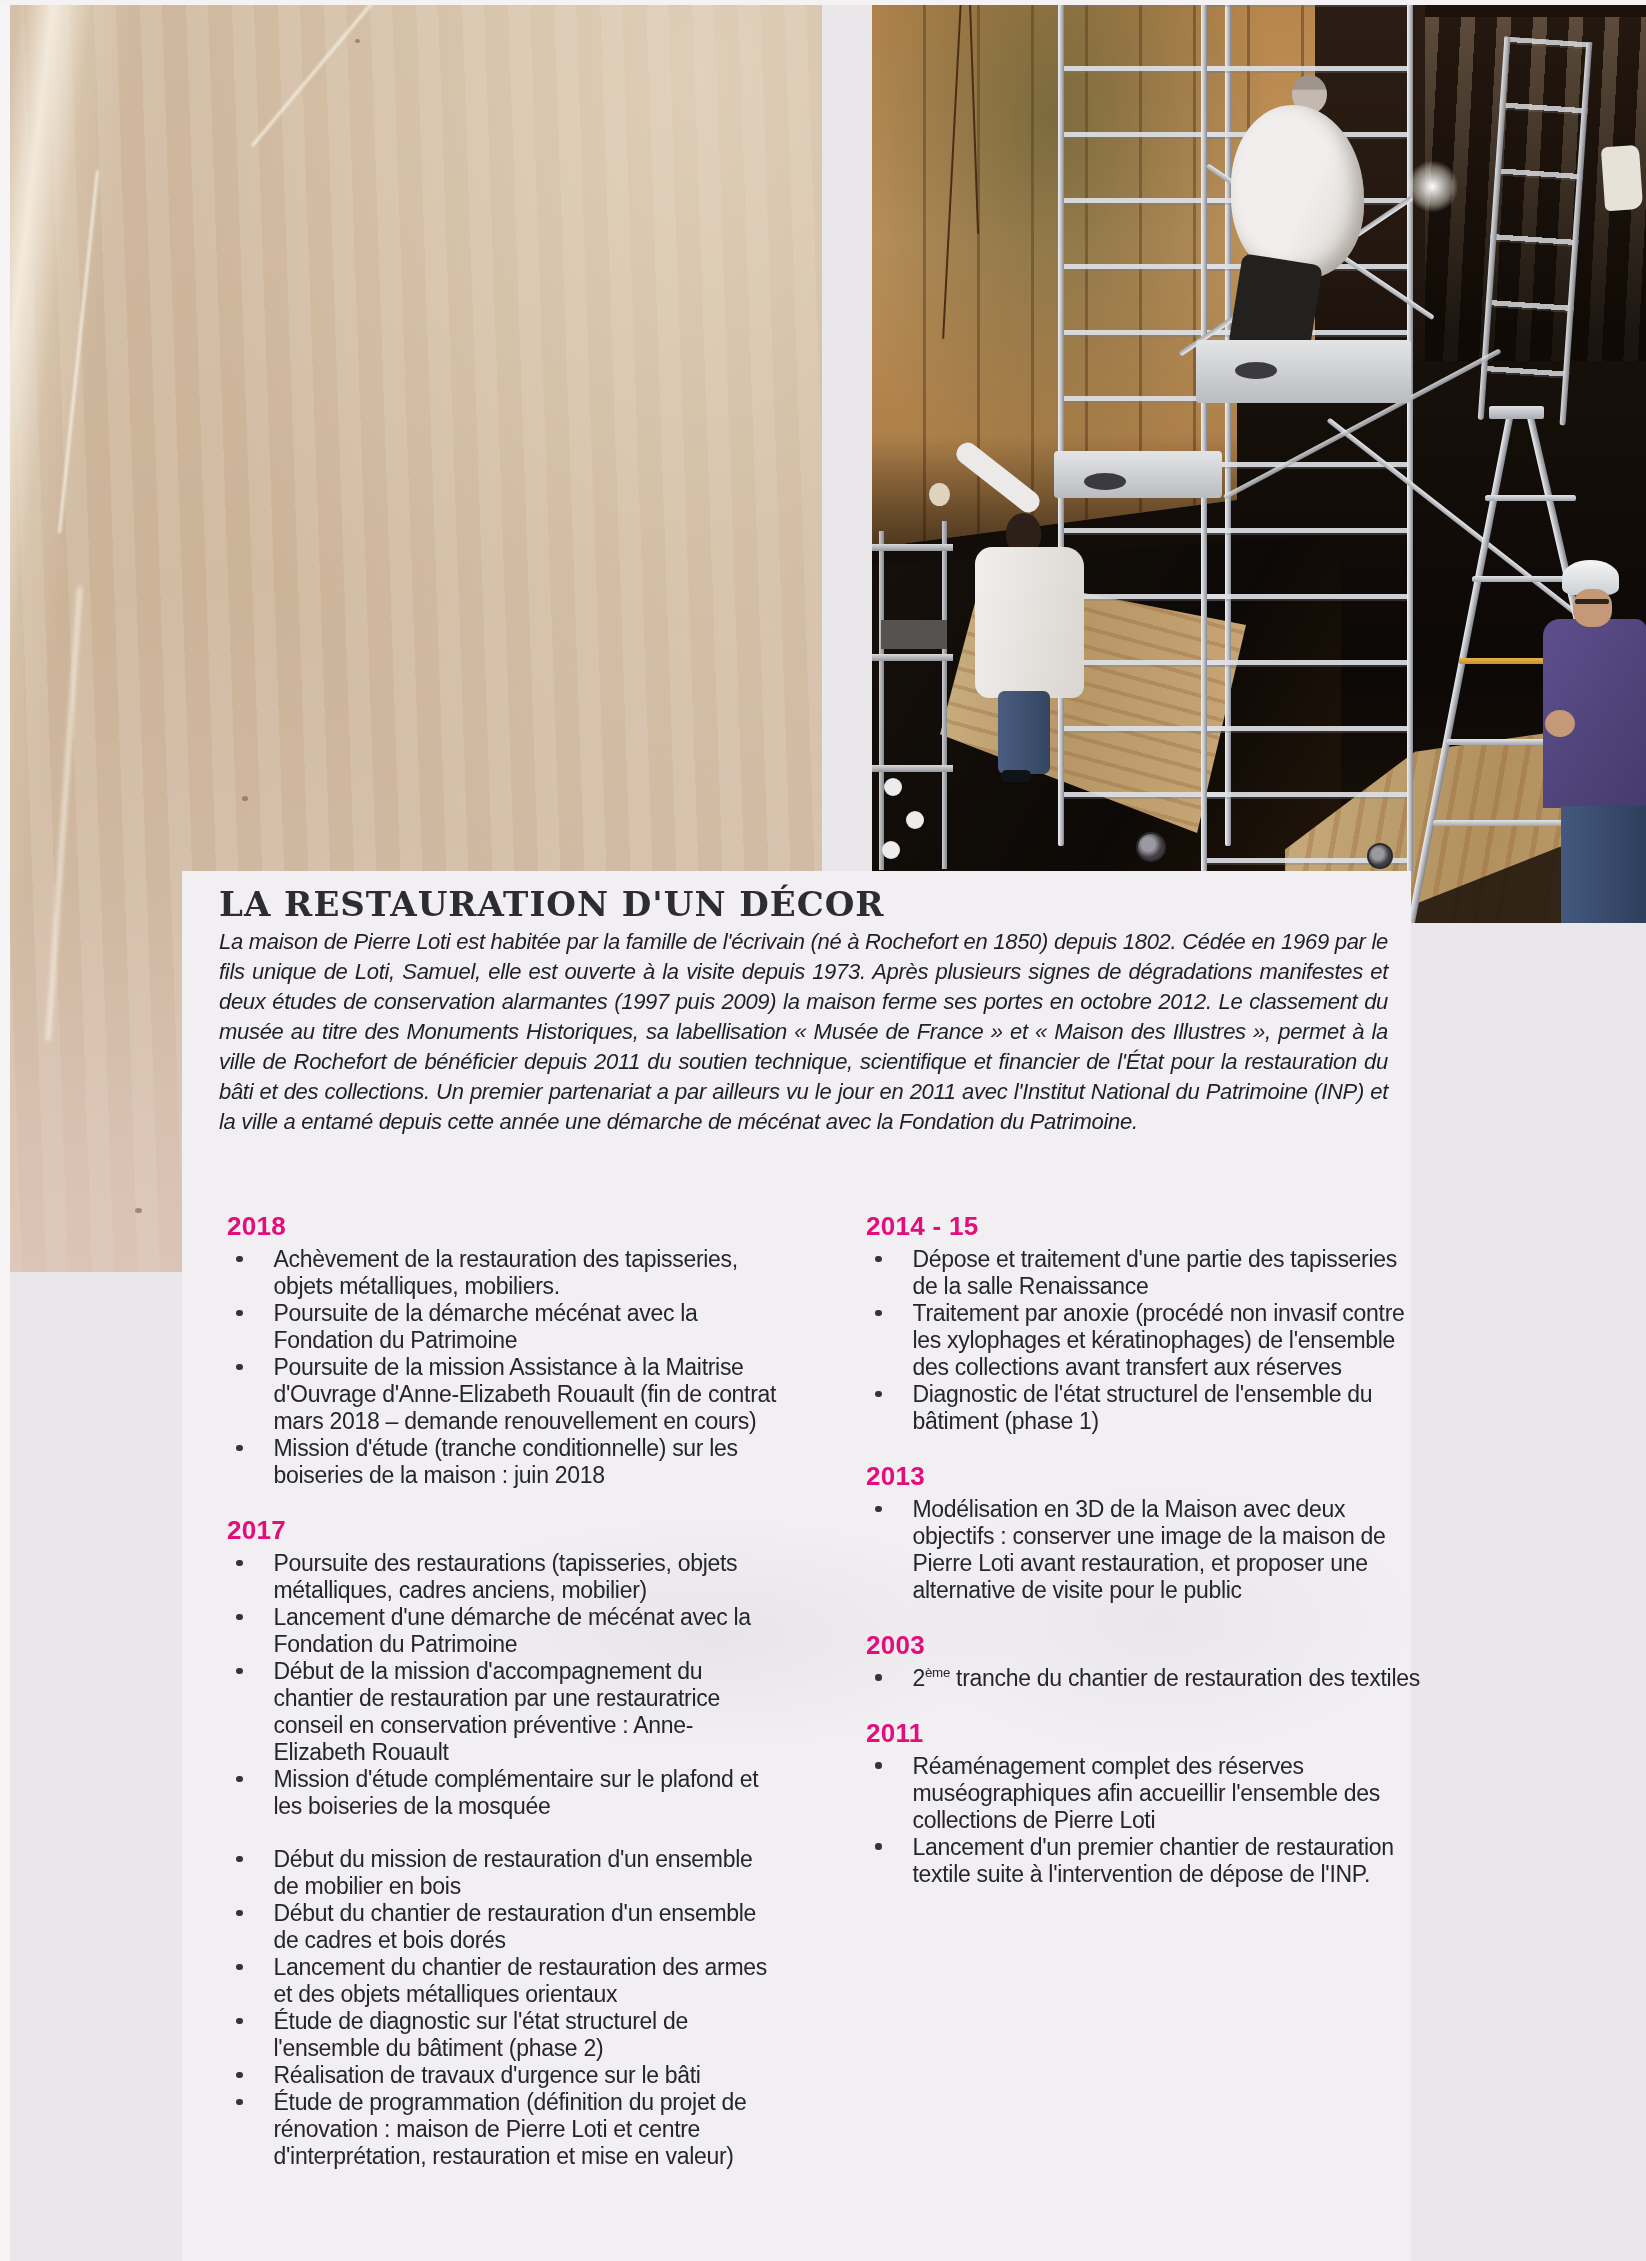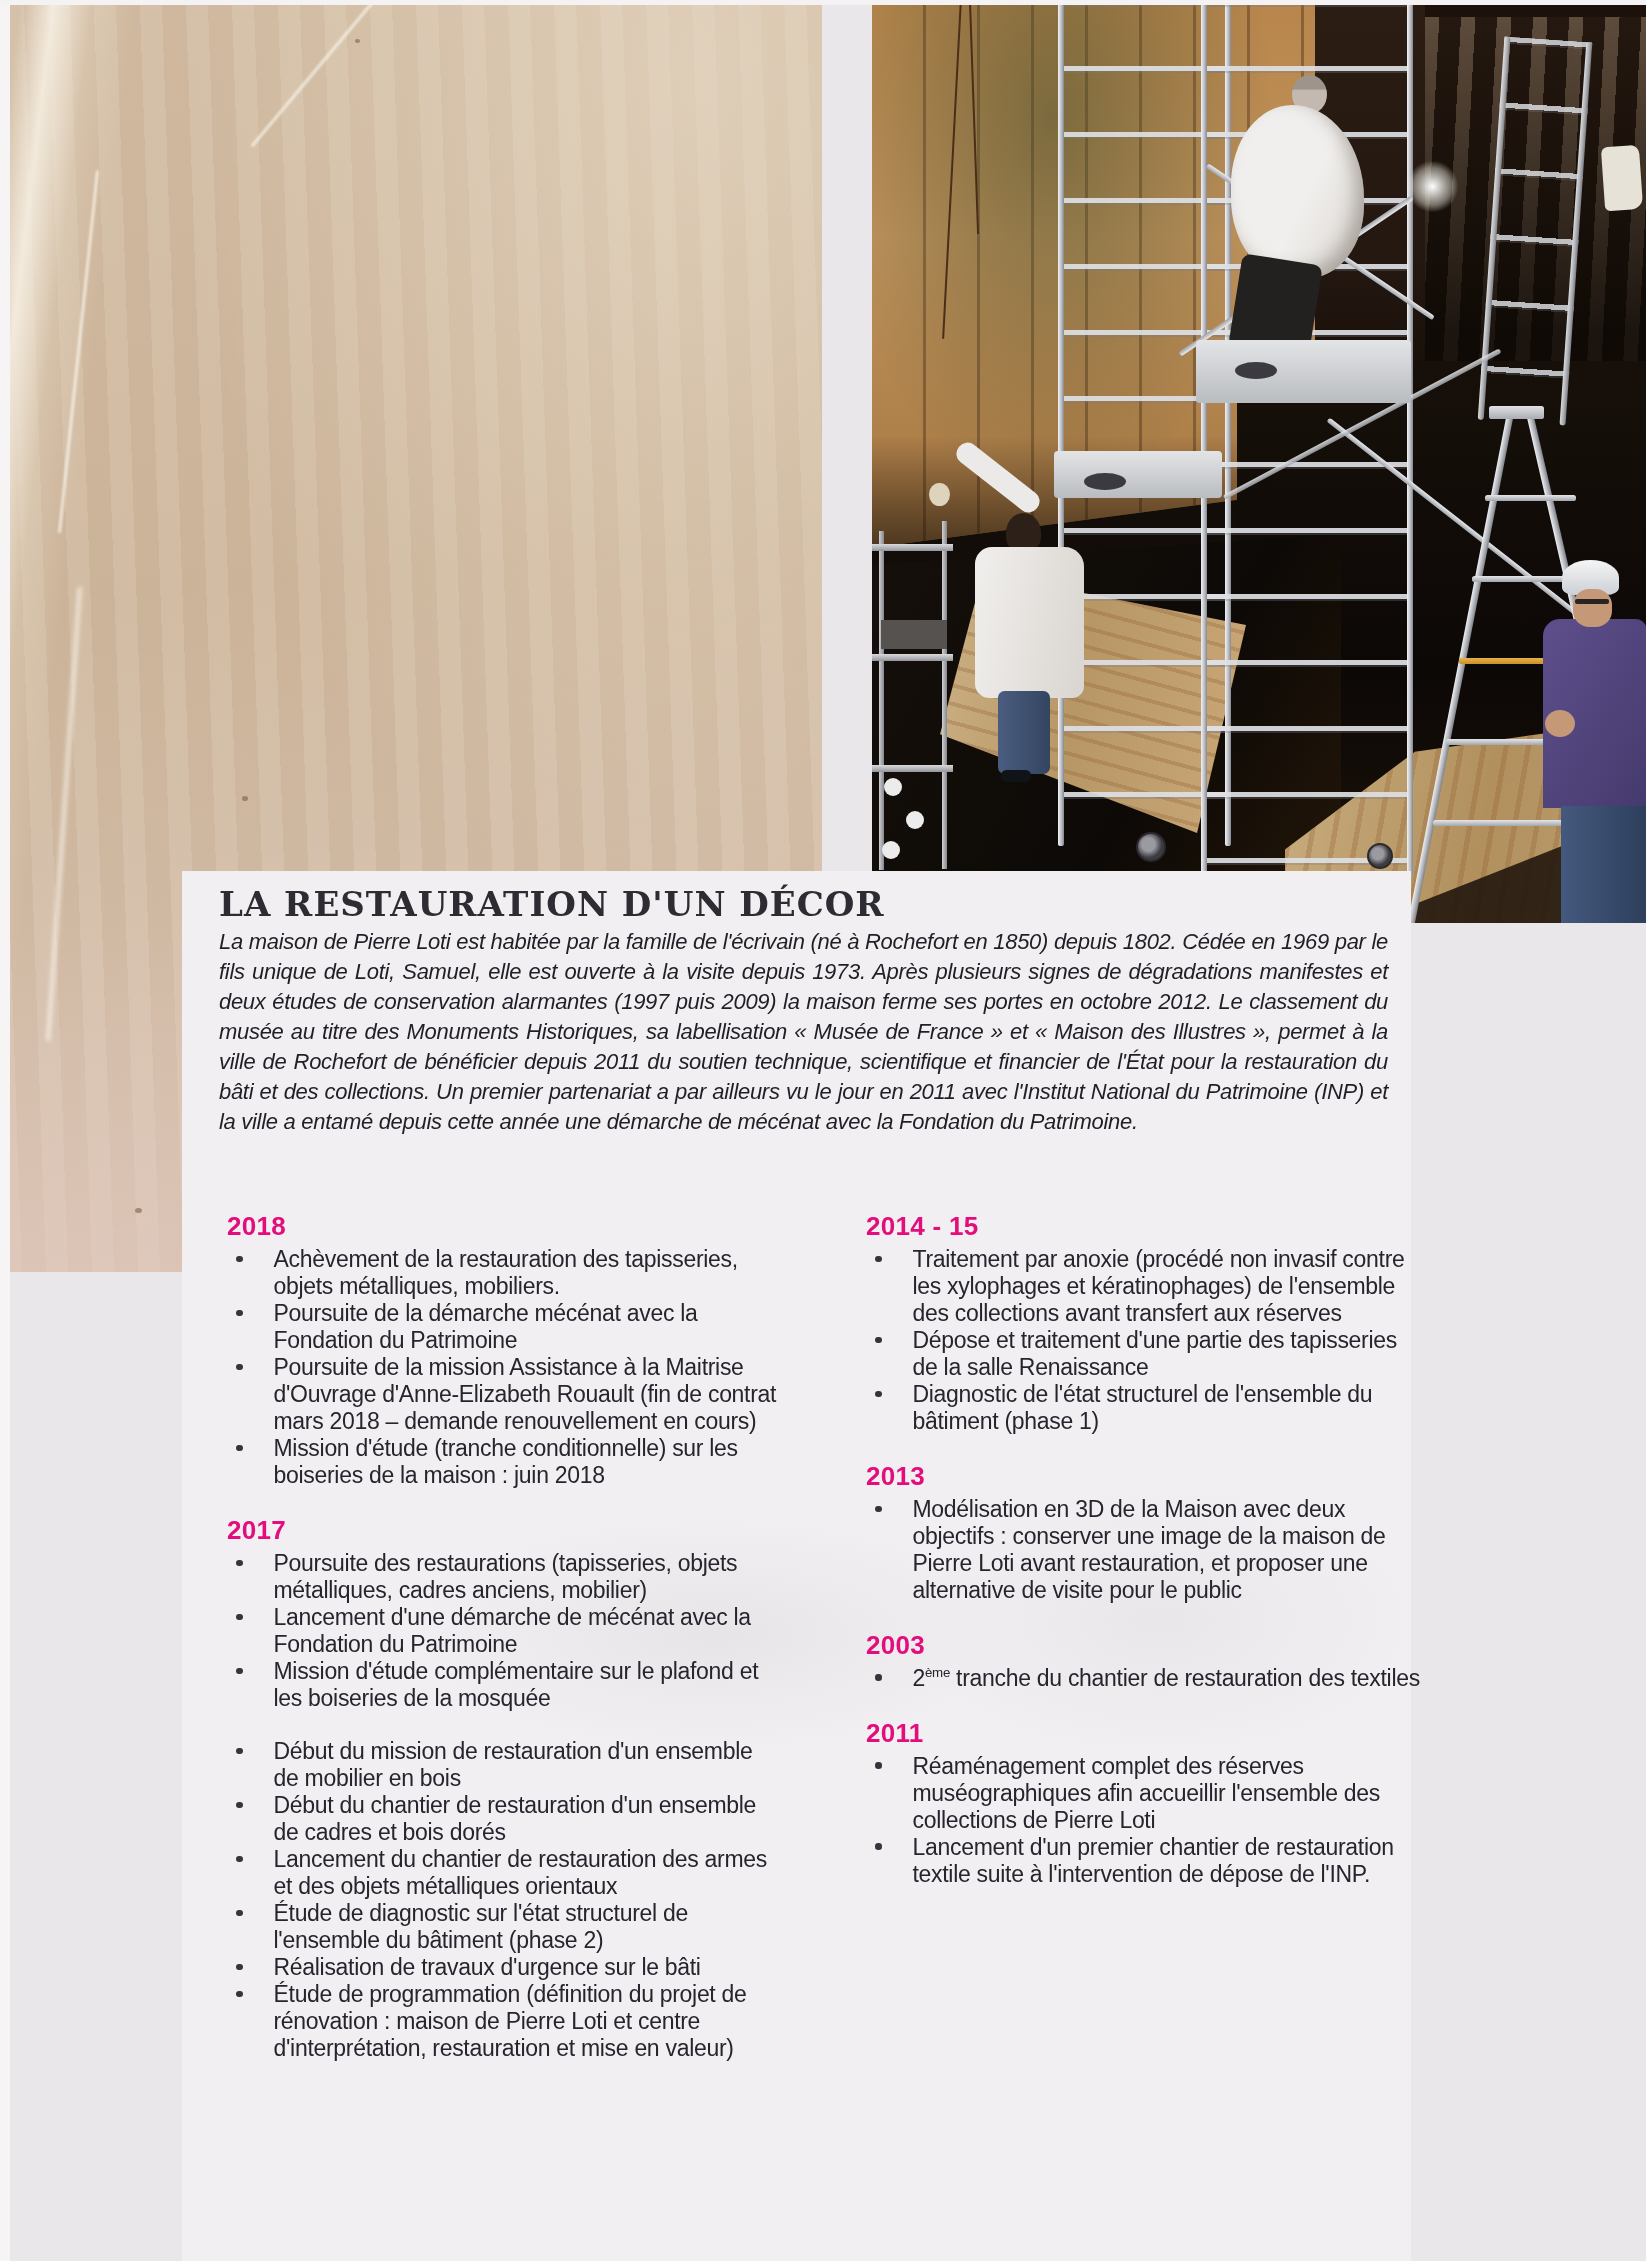--- a/index.html
+++ b/index.html
@@ -322,20 +322,24 @@
       <li>
           <span class="dot"></span>
           <span class="itxt">Poursuite des restaurations (tapisseries, objets métalliques, cadres anciens, mobilier)</span>
         </li>
       <li>
           <span class="dot"></span>
           <span class="itxt">Lancement d'une démarche de mécénat avec la Fondation du Patrimoine</span>
         </li>
       <li>
           <span class="dot"></span>
+          <span class="itxt">Début de la mission d'accompagnement du chantier de restauration par une restauratrice conseil en conservation préventive : Anne-Elizabeth Rouault</span>
+        </li>
+      <li>
+          <span class="dot"></span>
           <span class="itxt">Mission d'étude complémentaire sur le plafond et les boiseries de la mosquée</span>
         </li>
     </ul>
   </div>
   <div class="sec">
     <ul>
       <li>
           <span class="dot"></span>
           <span class="itxt">Début du mission de restauration d'un ensemble de mobilier en bois</span>
         </li>
@@ -362,25 +366,25 @@
     </ul>
   </div>
 </div>
 
 <div class="col col-right">
   <div class="sec">
     <div class="year">2014 - 15</div>
     <ul>
       <li>
           <span class="dot"></span>
+          <span class="itxt">Dépose et traitement d'une partie des tapisseries de la salle Renaissance</span>
+        </li>
+      <li>
+          <span class="dot"></span>
           <span class="itxt">Traitement par anoxie (procédé non invasif contre les xylophages et kératinophages) de l'ensemble des collections avant transfert aux réserves</span>
-        </li>
-      <li>
-          <span class="dot"></span>
-          <span class="itxt">Dépose et traitement d'une partie des tapisseries de la salle Renaissance</span>
         </li>
       <li>
           <span class="dot"></span>
           <span class="itxt">Diagnostic de l'état structurel de l'ensemble du bâtiment (phase 1)</span>
         </li>
     </ul>
   </div>
   <div class="sec">
     <div class="year">2013</div>
     <ul>

